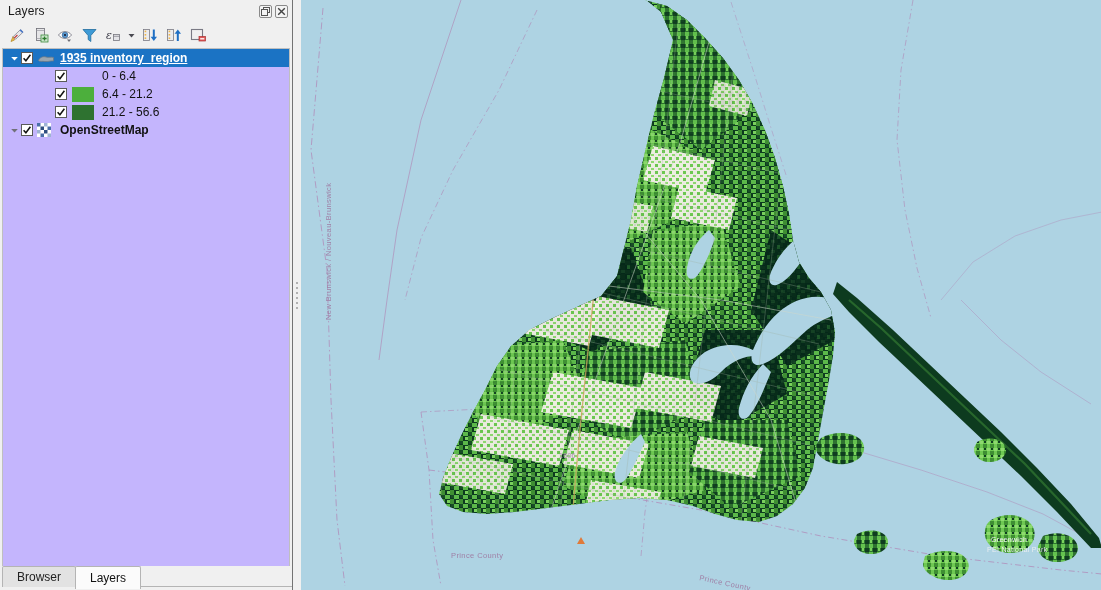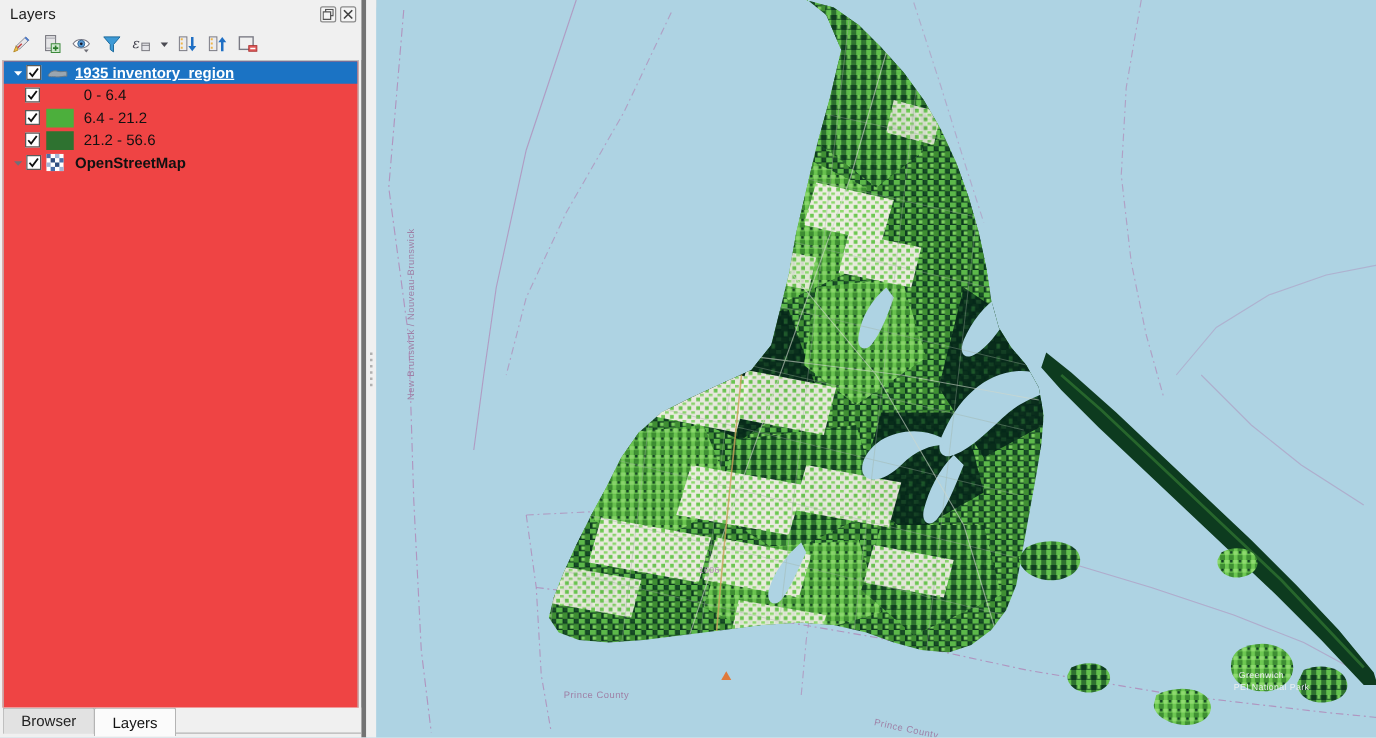--- a/index.html
+++ b/index.html
@@ -8,21 +8,21 @@
     width:1101px;height:590px;overflow:hidden;
     font-family:"Liberation Sans","DejaVu Sans",sans-serif;
     font-size:12px;color:#1a1a1a;background:#f0f0f0;
   }
   #app{position:relative;width:1101px;height:590px;display:flex;}
 
   
   #panel{
     width:293px;height:590px;position:relative;
     background:#f0f0f0;display:flex;flex-direction:column;
-    border-right:4px solid #737373;box-sizing:border-box;
+    border-right:1px solid #737373;box-sizing:border-box;
   }
   .panel-title-bar{
     height:22px;min-height:22px;display:flex;align-items:center;
     padding:0 4px 0 8px;background:#f0f0f0;
   }
   .panel-title{
     font-size:12px;color:#1a1a1a;flex:1;letter-spacing:.1px;
   }
   .titlebar-btns{display:flex;gap:3px;align-items:center;}
   .tbtn{
@@ -41,21 +41,21 @@
     width:22px;height:22px;display:flex;align-items:center;justify-content:center;
     border:1px solid transparent;border-radius:2px;box-sizing:border-box;
   }
   .tool svg{display:block;}
   .tool-caret{
     width:11px;height:22px;display:flex;align-items:center;justify-content:center;
   }
 
   
   .tree{
-    flex:1;background:#ef4444;margin:0 2px 0 2px;
+    flex:1;background:#c4b5fd;margin:0 2px 0 2px;
     border:1px solid #bfbfbf;border-bottom:none;overflow:hidden;position:relative;
   }
   .row{
     height:18px;display:flex;align-items:center;padding-left:4px;
     box-sizing:border-box;white-space:nowrap;
   }
   .row.selected{background:#1b73c4;}
   .row.selected .lbl{color:#ffffff;text-decoration:underline;font-weight:bold;}
   .expander{
     width:14px;height:18px;display:flex;align-items:center;justify-content:center;
@@ -64,21 +64,21 @@
   .chk{
     width:12px;height:12px;border:1px solid #5a5a5a;background:#fff;
     box-sizing:border-box;display:flex;align-items:center;justify-content:center;
     margin-right:4px;flex:0 0 12px;
   }
   .chk svg{display:block;}
   .layer-icon{width:18px;height:14px;margin-right:5px;flex:0 0 18px;display:flex;align-items:center;}
   .lbl{font-size:12px;color:#111;line-height:14px;}
   .lbl.bold{font-weight:bold;}
   
-  .row.child{padding-left:17px;height:18px;}
+  .row.child{padding-left:52px;height:18px;}
   .swatch{
     width:22px;height:15px;margin-right:8px;flex:0 0 22px;border:0;
   }
   .row.child .chk{margin-right:5px;}
 
   
   .tabs{
     height:24px;min-height:24px;display:flex;align-items:flex-start;
     background:#f0f0f0;padding-left:2px;box-sizing:border-box;
   }

